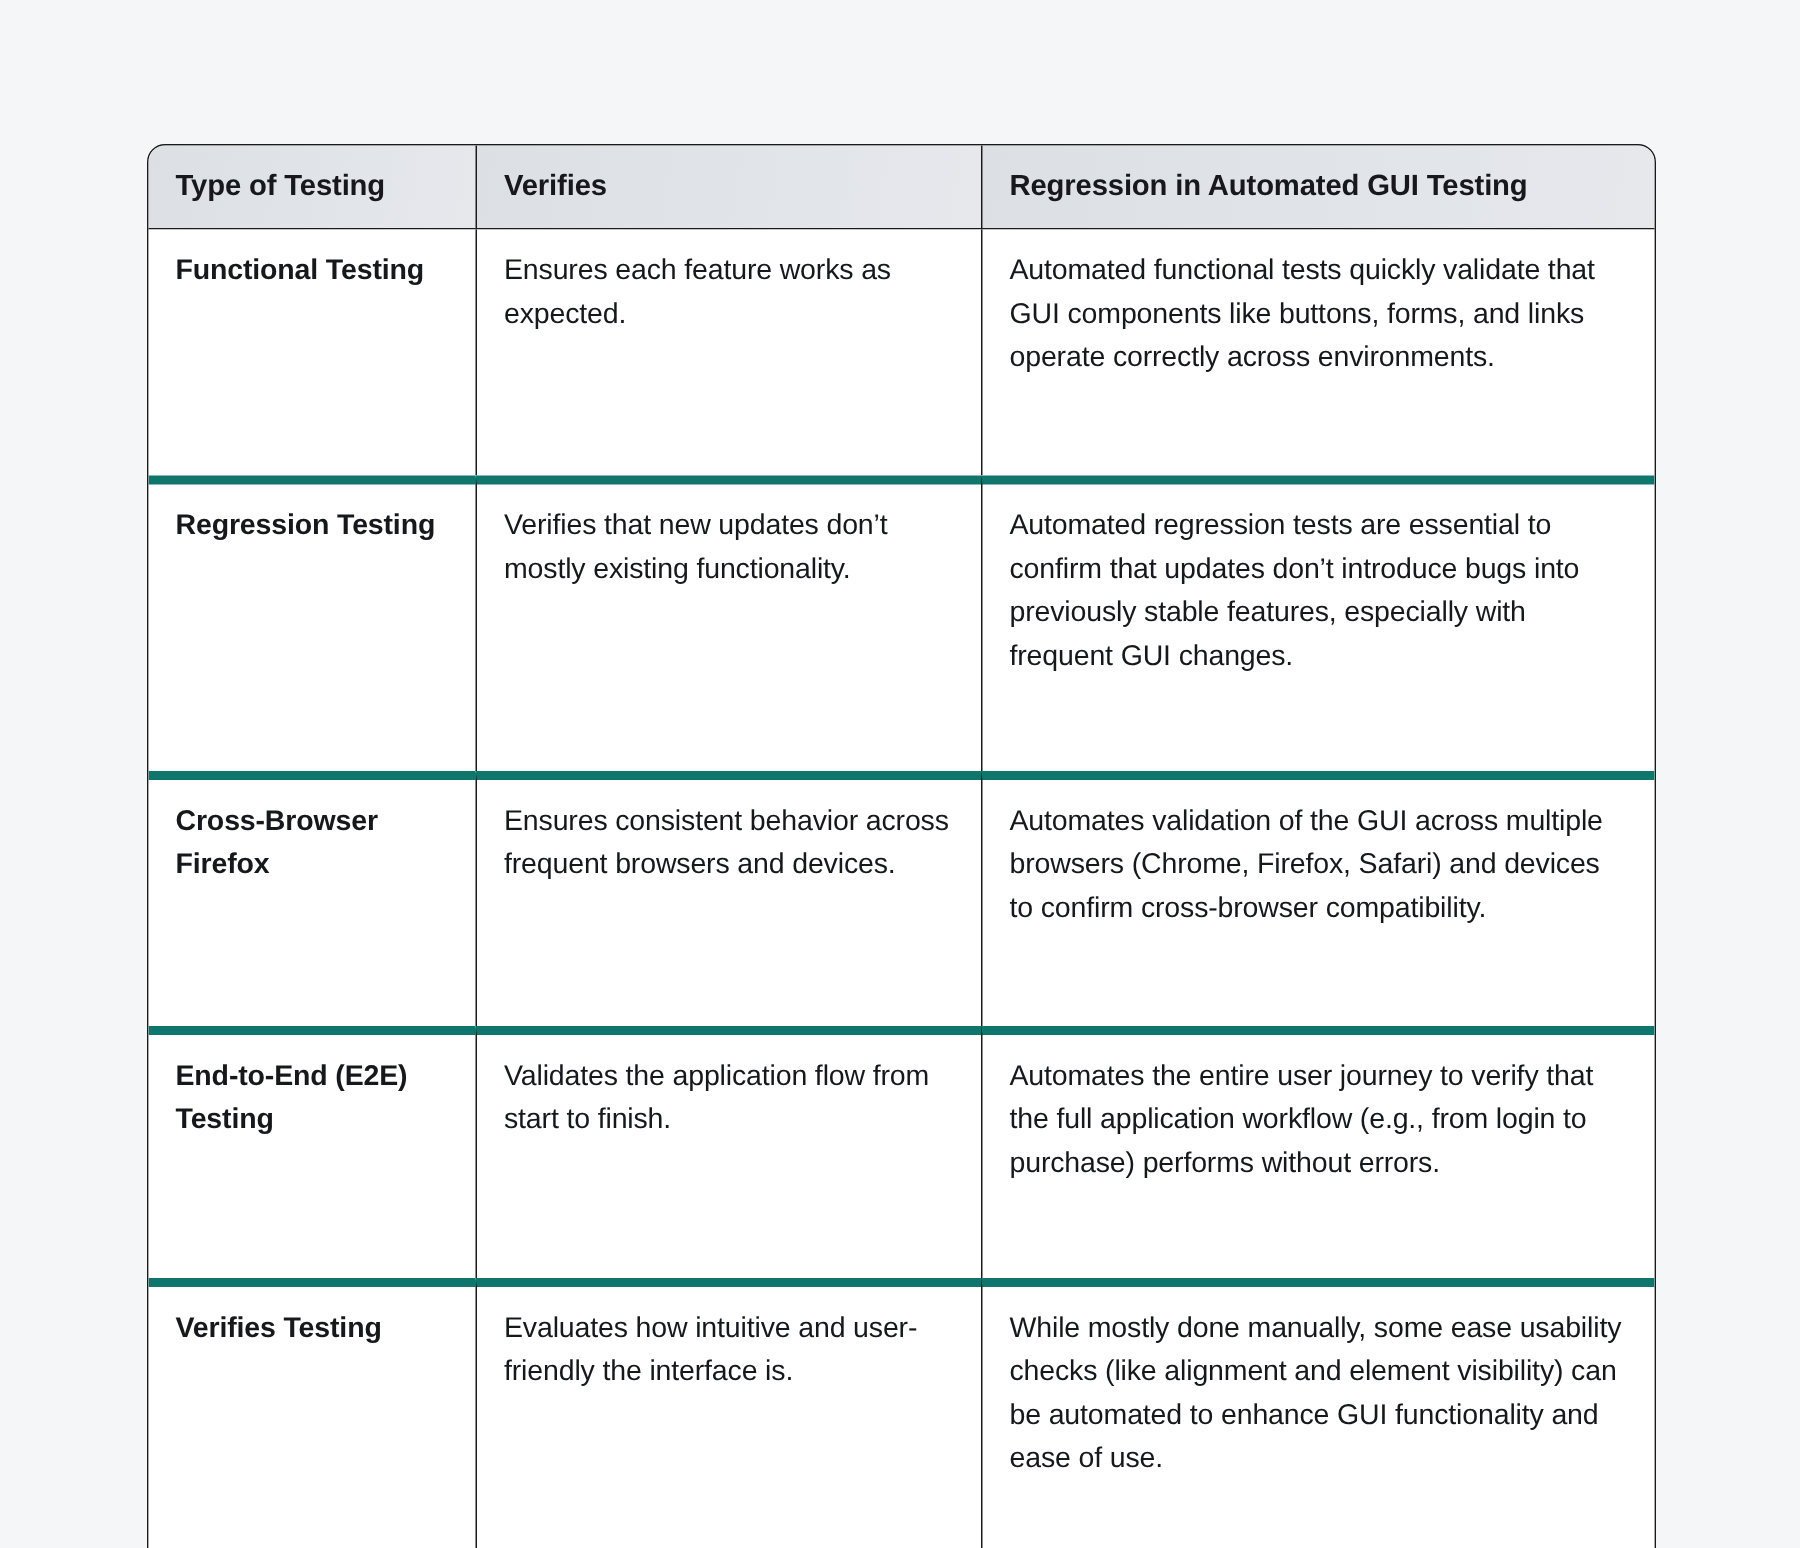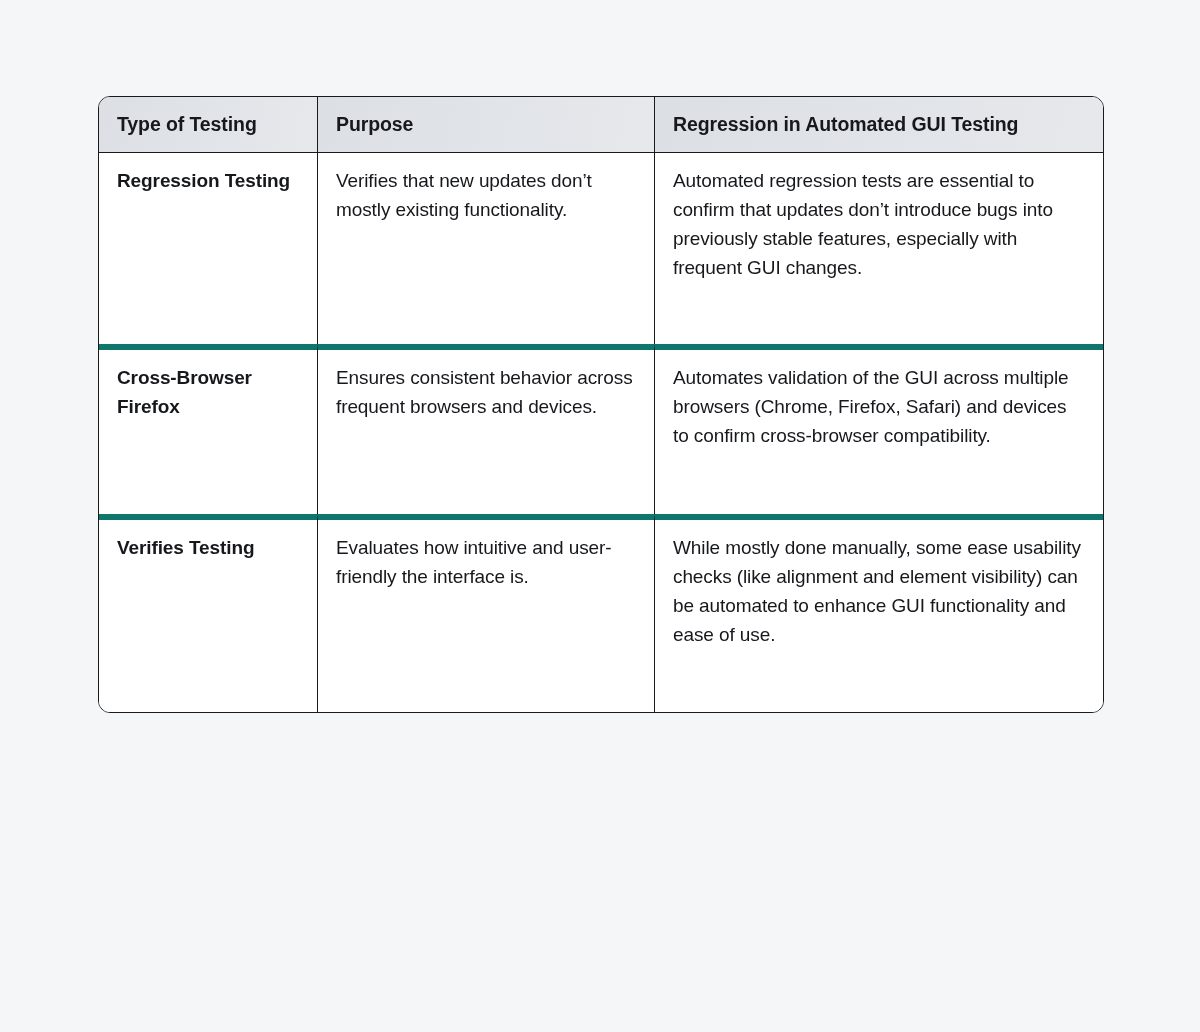--- a/index.html
+++ b/index.html
@@ -103,34 +103,44 @@
   <div class="table-wrap">
     <table class="matrix">
       <colgroup>
         <col class="c1">
         <col class="c2">
         <col class="c3">
       </colgroup>
       <thead>
         <tr>
           <th class="col-type">Type of Testing</th>
-          <th class="col-purpose">Purpose</th>
+          <th class="col-purpose">Verifies</th>
           <th class="col-application">Regression in Automated GUI Testing</th>
         </tr>
       </thead>
       <tbody>
+        <tr class="r1">
+          <td class="col-type">Functional Testing</td>
+          <td class="col-purpose">Ensures each feature works as expected.</td>
+          <td class="col-application">Automated functional tests quickly validate that GUI components like buttons, forms, and links operate correctly across environments.</td>
+        </tr>
         <tr class="r2">
           <td class="col-type">Regression Testing</td>
           <td class="col-purpose">Verifies that new updates don’t mostly existing functionality.</td>
           <td class="col-application">Automated regression tests are essential to confirm that updates don’t introduce bugs into previously stable features, especially with frequent GUI changes.</td>
         </tr>
         <tr class="r3">
           <td class="col-type">Cross-Browser Firefox</td>
           <td class="col-purpose">Ensures consistent behavior across frequent browsers and devices.</td>
           <td class="col-application">Automates validation of the GUI across multiple browsers (Chrome, Firefox, Safari) and devices to confirm cross-browser compatibility.</td>
+        </tr>
+        <tr class="r4">
+          <td class="col-type">End-to-End (E2E) Testing</td>
+          <td class="col-purpose">Validates the application flow from start to finish.</td>
+          <td class="col-application">Automates the entire user journey to verify that the full application workflow (e.g., from login to purchase) performs without errors.</td>
         </tr>
         <tr class="r5">
           <td class="col-type">Verifies Testing</td>
           <td class="col-purpose">Evaluates how intuitive and user-friendly the interface is.</td>
           <td class="col-application">While mostly done manually, some ease usability checks (like alignment and element visibility) can be automated to enhance GUI functionality and ease of use.</td>
         </tr>
       </tbody>
     </table>
   </div>
 </div>

